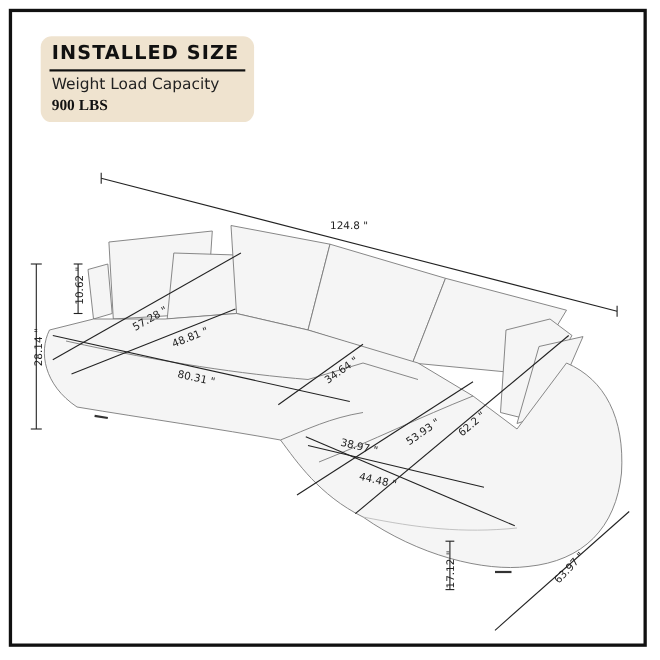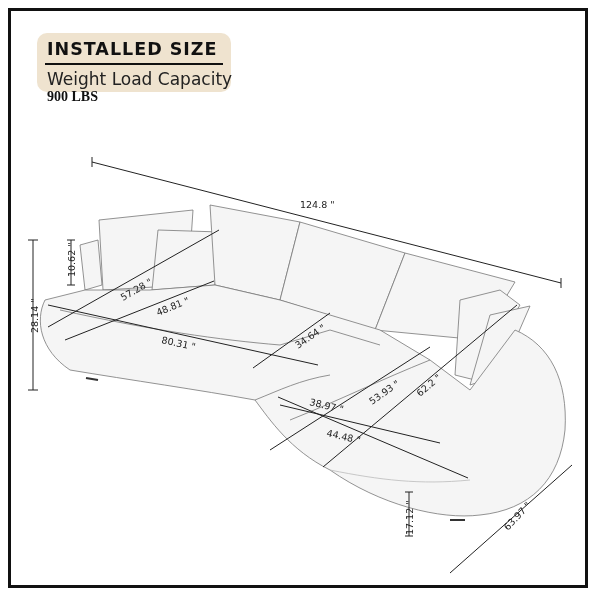--- a/index.html
+++ b/index.html
@@ -1,21 +1,21 @@
 <!DOCTYPE html>
 <html><head>
 <meta charset="utf-8">
 <style>
   html,body{margin:0;padding:0;background:#fff;}
   body{width:600px;height:600px;position:relative;overflow:hidden;font-family:"DejaVu Sans","Liberation Sans",sans-serif;}
   .frame{position:absolute;left:8px;top:8px;width:580px;height:580px;border:3px solid #111;box-sizing:border-box;}
-  .badge{position:absolute;left:37px;top:33px;width:194px;height:59px;background:#efe3cf;border-radius:10px;}
+  .badge{position:absolute;left:37px;top:33px;width:194px;height:78px;background:#efe3cf;border-radius:10px;}
   .badge-title{position:absolute;left:10px;top:6px;font-family:"DejaVu Sans",sans-serif;font-weight:bold;font-size:17.5px;letter-spacing:1px;color:#111;white-space:nowrap;}
   .badge-rule{position:absolute;left:8px;top:30px;width:178px;height:2px;background:#111;}
-  .badge-line1{position:absolute;left:10px;top:36px;font-size:17px;color:#222;white-space:nowrap;font-family:"DejaVu Sans",sans-serif;}
+  .badge-line1{position:absolute;left:10px;top:36px;font-size:14px;color:#222;white-space:nowrap;font-family:"DejaVu Sans",sans-serif;}
   .badge-line2{position:absolute;left:10px;top:56px;font-size:14px;font-weight:bold;color:#111;white-space:nowrap;font-family:Liberation Serif, serif;}
   svg{position:absolute;left:0;top:0;}
   .dim-label{font-family:"DejaVu Sans",sans-serif;font-size:9.5px;fill:#222;}
 </style>
 </head>
 <body>
 
 <div class="frame"></div>
 
 <div class="badge">

